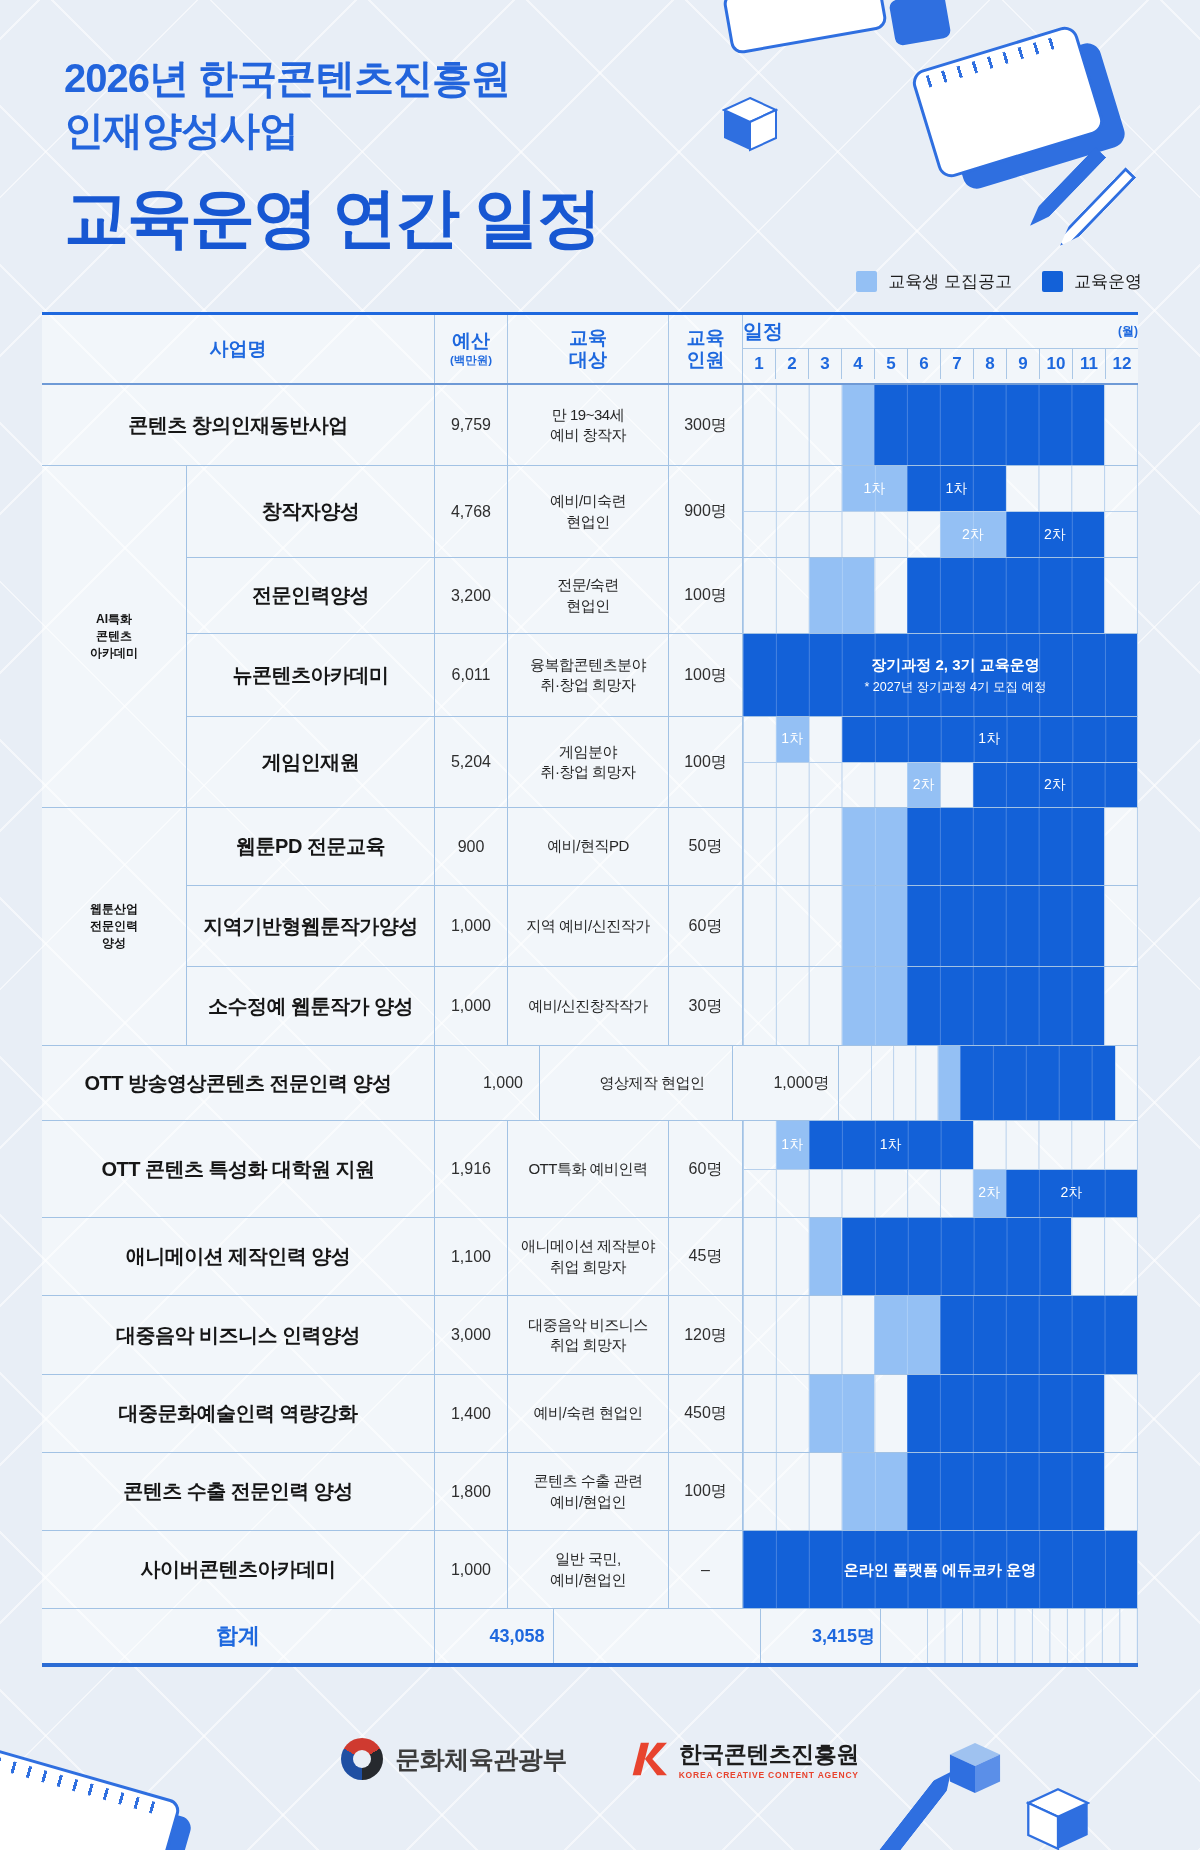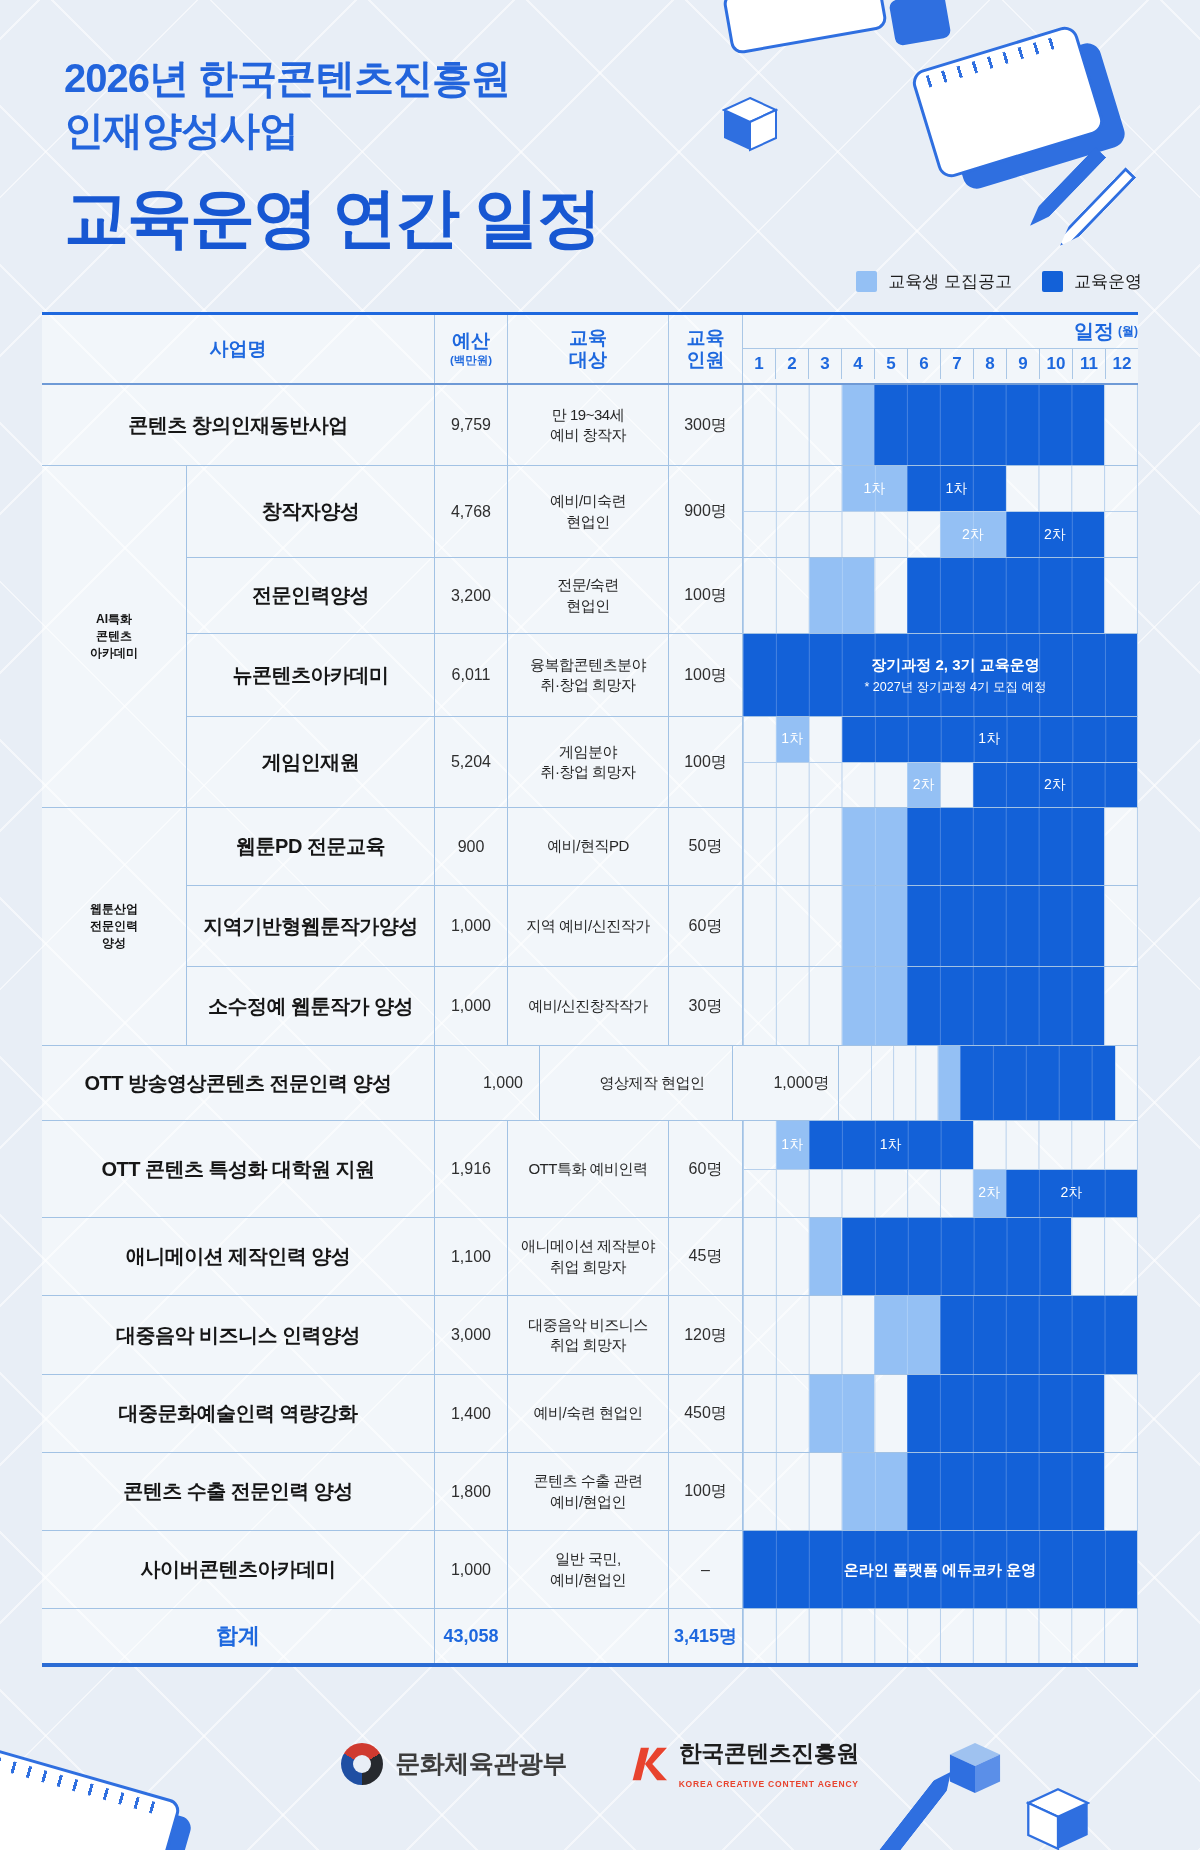--- a/index.html
+++ b/index.html
@@ -25,21 +25,21 @@
   .legend-swatch.operate { background:#1361d8; }
   .legend-label { font-size:17px; color:#1d1d1d; font-weight:500; }
   
   .sched-table { position:absolute; left:42px; top:312px; width:1096px; border-top:3px solid #1e68de; background:rgba(255,255,255,.45); z-index:2; }
   .hrow { display:flex; height:70px; border-bottom:2px solid #6f9ad6; }
   .hcell { display:flex; flex-direction:column; align-items:center; justify-content:center; border-right:1px solid #aac7e6; color:#1e68de; font-weight:700; text-align:center; }
   .hcell .hmain { font-size:19px; line-height:1.15; white-space:pre-line; }
   .hcell .hsub  { font-size:11.5px; font-weight:600; margin-top:2px; }
   .h-name { width:393px; } .h-budget { width:73px; } .h-target { width:161px; } .h-count { width:74px; }
   .h-sched { flex:1; border-right:none; padding:0; justify-content:flex-start; }
-  .h-sched-label { height:34px; width:100%; display:flex; align-items:center; justify-content:flex-end; gap:4px; border-bottom:1px solid #aac7e6; }
+  .h-sched-label { height:34px; width:100%; display:flex; align-items:center; justify-content:space-between; gap:4px; border-bottom:1px solid #aac7e6; }
   .h-sched-label .hmain { font-size:20px; }
   .h-sched-label .hunit { font-size:12px; font-weight:600; }
   .months { height:30px; width:100%; display:flex; }
   .month-cell { flex:1; display:flex; align-items:center; justify-content:center; font-size:17px; font-weight:700; color:#1e68de; border-left:1px solid #aac7e6; }
   .month-cell:first-child { border-left:none; }
   
   .section { display:flex; border-bottom:1px solid #a2c2e4; }
   .group-cell { width:145px; display:flex; align-items:center; justify-content:center; text-align:center; white-space:pre-line; font-size:12px; font-weight:700; color:#141414; line-height:1.4; border-right:1px solid #a2c2e4; }
   .section-rows { flex:1; display:flex; flex-direction:column; }
   .row { display:flex; border-bottom:1px solid #a2c2e4; }
@@ -57,38 +57,38 @@
   .subrow + .subrow { border-top:1px solid #b7d0ec; }
   .bar { position:absolute; top:0; bottom:0; display:flex; flex-direction:column; align-items:center; justify-content:center;
     background-size:32.9167px 100%;
     background-image:linear-gradient(to right, rgba(255,255,255,.22) 1px, transparent 1px); }
   .bar.recruit { background-color:#94c0f4; }
   .bar.operate { background-color:#1361d8; }
   .bar-label { color:#fff; font-size:14px; font-weight:500; }
   .bar-line { color:#fff; font-size:15px; font-weight:600; line-height:1.6; text-align:center; }
   .bar-line.small { font-size:12.5px; font-weight:400; }
   
-  .total-row { display:flex; height:56px; border-bottom:2px solid #2b6cd4; }
+  .total-row { display:flex; height:56px; border-bottom:2px solid #2b6cd4;gap:46px; }
   .total-row .cell { font-weight:700; color:#1e68de; }
   .total-label { width:393px; font-size:22px; }
   .total-budget { width:73px; font-size:18px; }
   .total-target { width:161px; }
   .total-count { width:74px; font-size:18px; }
   .rule2 { height:2px; background:#2b6cd4; margin-top:5px; }
   
   .footer { position:absolute; left:0; top:1738px; width:100%; display:flex; align-items:center; justify-content:center; gap:64px; z-index:2; }
   .logo { display:flex; align-items:center; gap:12px; }
   .mcst-mark { width:42px; height:42px; border-radius:50%;
     background:conic-gradient(from -60deg, #cf3a30 0 120deg, #26292e 120deg 240deg, #1f4fa3 240deg 360deg);
     position:relative; }
   .mcst-mark::after { content:""; position:absolute; left:12px; top:12px; width:18px; height:18px; border-radius:50%; background:#e8eef6; }
   .mcst-text { font-size:25px; font-weight:700; color:#3c3c3c; letter-spacing:-0.5px; }
   .kocca-texts { display:flex; flex-direction:column; }
   .kocca-kr { font-size:23px; font-weight:700; color:#1d1d1d; letter-spacing:-0.5px; }
-  .kocca-en { font-size:8.5px; color:#e8432e; letter-spacing:0.8px; font-weight:700; margin-top:10px; }
+  .kocca-en { font-size:8.5px; color:#e8432e; letter-spacing:0.8px; font-weight:700; margin-top:0; }
   
   .deco { position:absolute; z-index:1; }
   .tablet-body { left:726px; top:-20px; width:158px; height:62px; background:#fff; border:3px solid #2f6fe0; border-radius:12px; transform:rotate(-10deg); }
   .tablet-chip { left:892px; top:-4px; width:56px; height:46px; background:#2f6fe0; border-radius:8px; transform:rotate(-10deg); }
   .nb-shadow { left:948px; top:62px; width:168px; height:108px; background:#2f6fe0; border-radius:14px; transform:rotate(-17deg); }
   .nb-body { left:922px; top:46px; width:172px; height:112px; background:#fff; border:3px solid #2f6fe0; border-radius:14px; transform:rotate(-17deg); }
   .nb-coils { position:absolute; left:12px; top:4px; right:12px; height:12px;
     background-image:repeating-linear-gradient(to right, #2f6fe0 0 3px, transparent 3px 16px); }
   .pencil { width:15px; height:102px; }
   .pencil.p1 { left:1058px; top:138px; transform:rotate(44deg); background:#2f6fe0;

